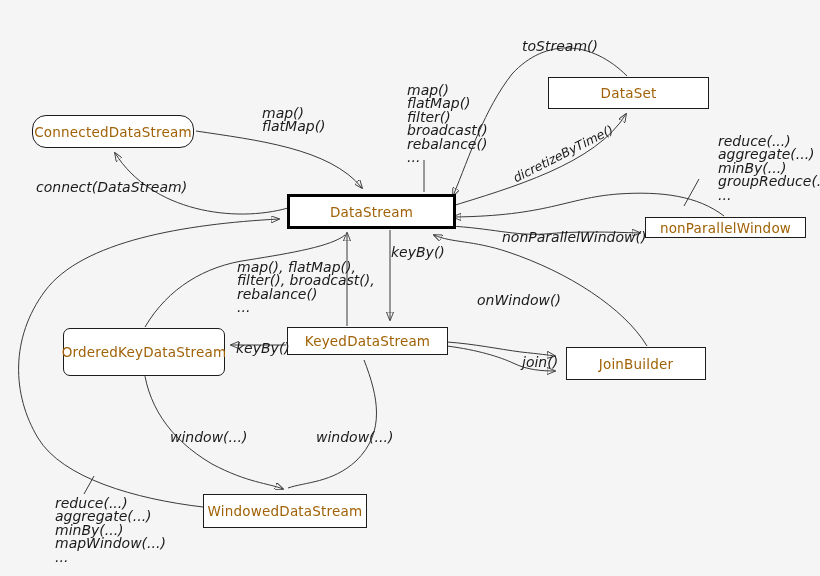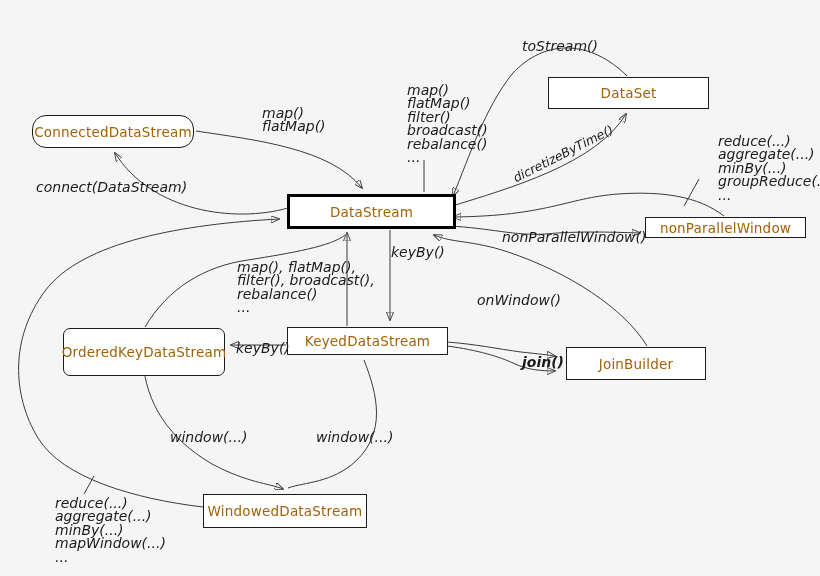--- a/index.html
+++ b/index.html
@@ -92,21 +92,21 @@
 
   <div class="lbl" style="left:477px;top:294px;text-align:center;">onWindow()</div>
 
   <div class="lbl" style="left:237px;top:261px;">map(), flatMap(),
 filter(), broadcast(),
 rebalance()
 ...</div>
 
   <div class="lbl" style="left:236px;top:342px;">keyBy()</div>
 
-  <div class="lbl" style="left:522px;top:356px;font-weight:bold;">join()</div>
+  <div class="lbl" style="left:522px;top:356px;">join()</div>
 
   <div class="lbl" style="left:170px;top:431px;">window(...)</div>
 
   <div class="lbl" style="left:316px;top:431px;">window(...)</div>
 
   <div class="lbl" style="left:55px;top:497px;">reduce(...)
 aggregate(...)
 minBy(...)
 mapWindow(...)
 ...</div>

